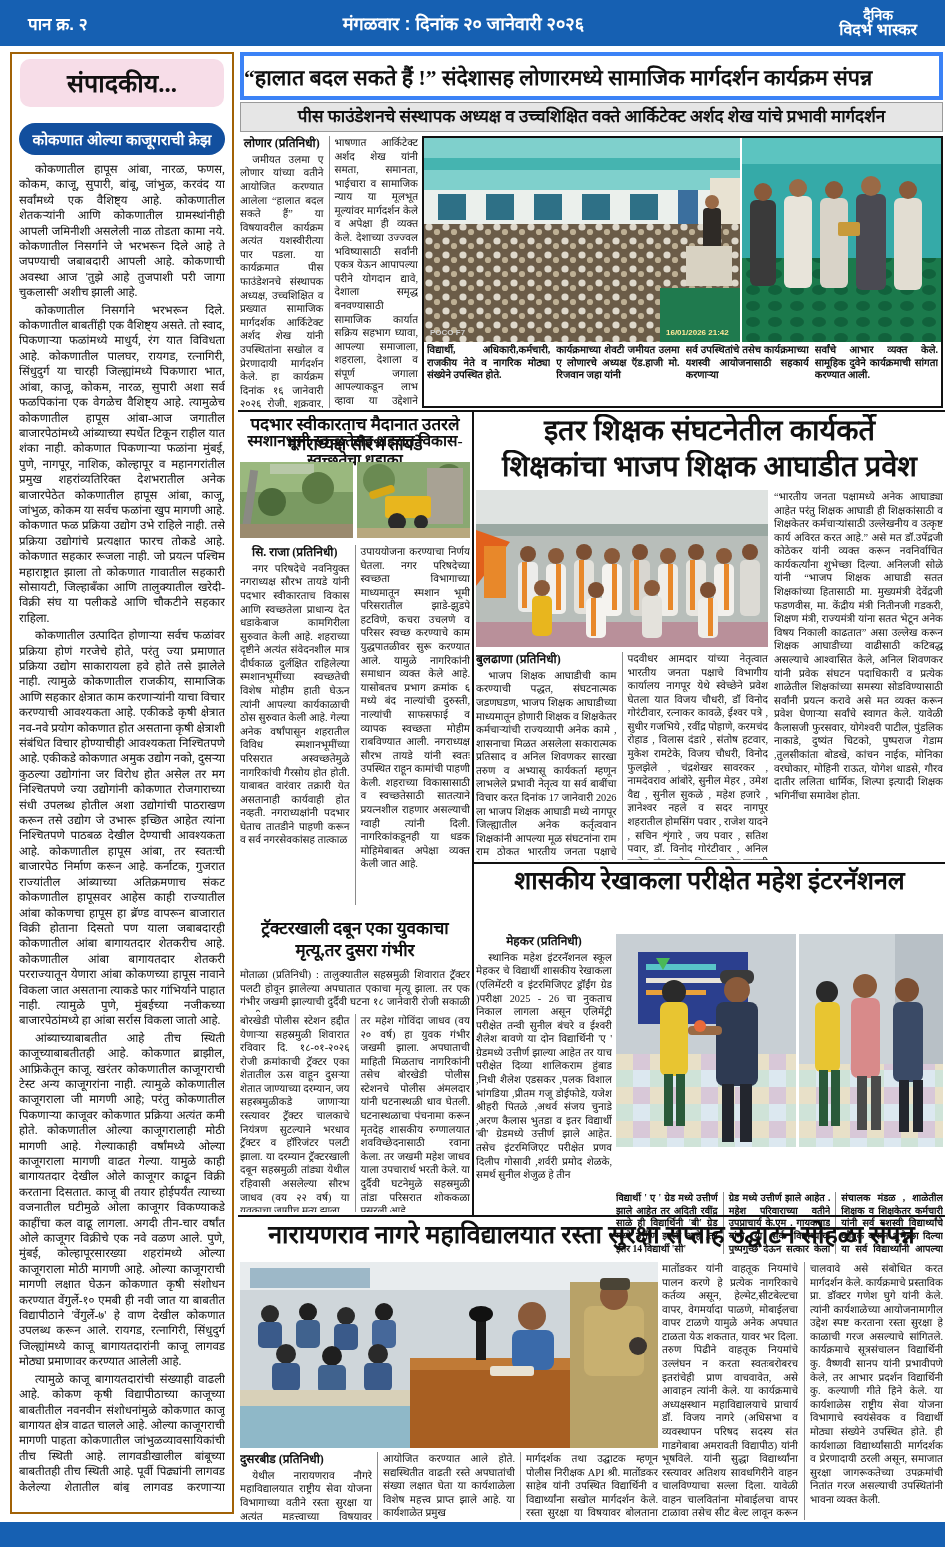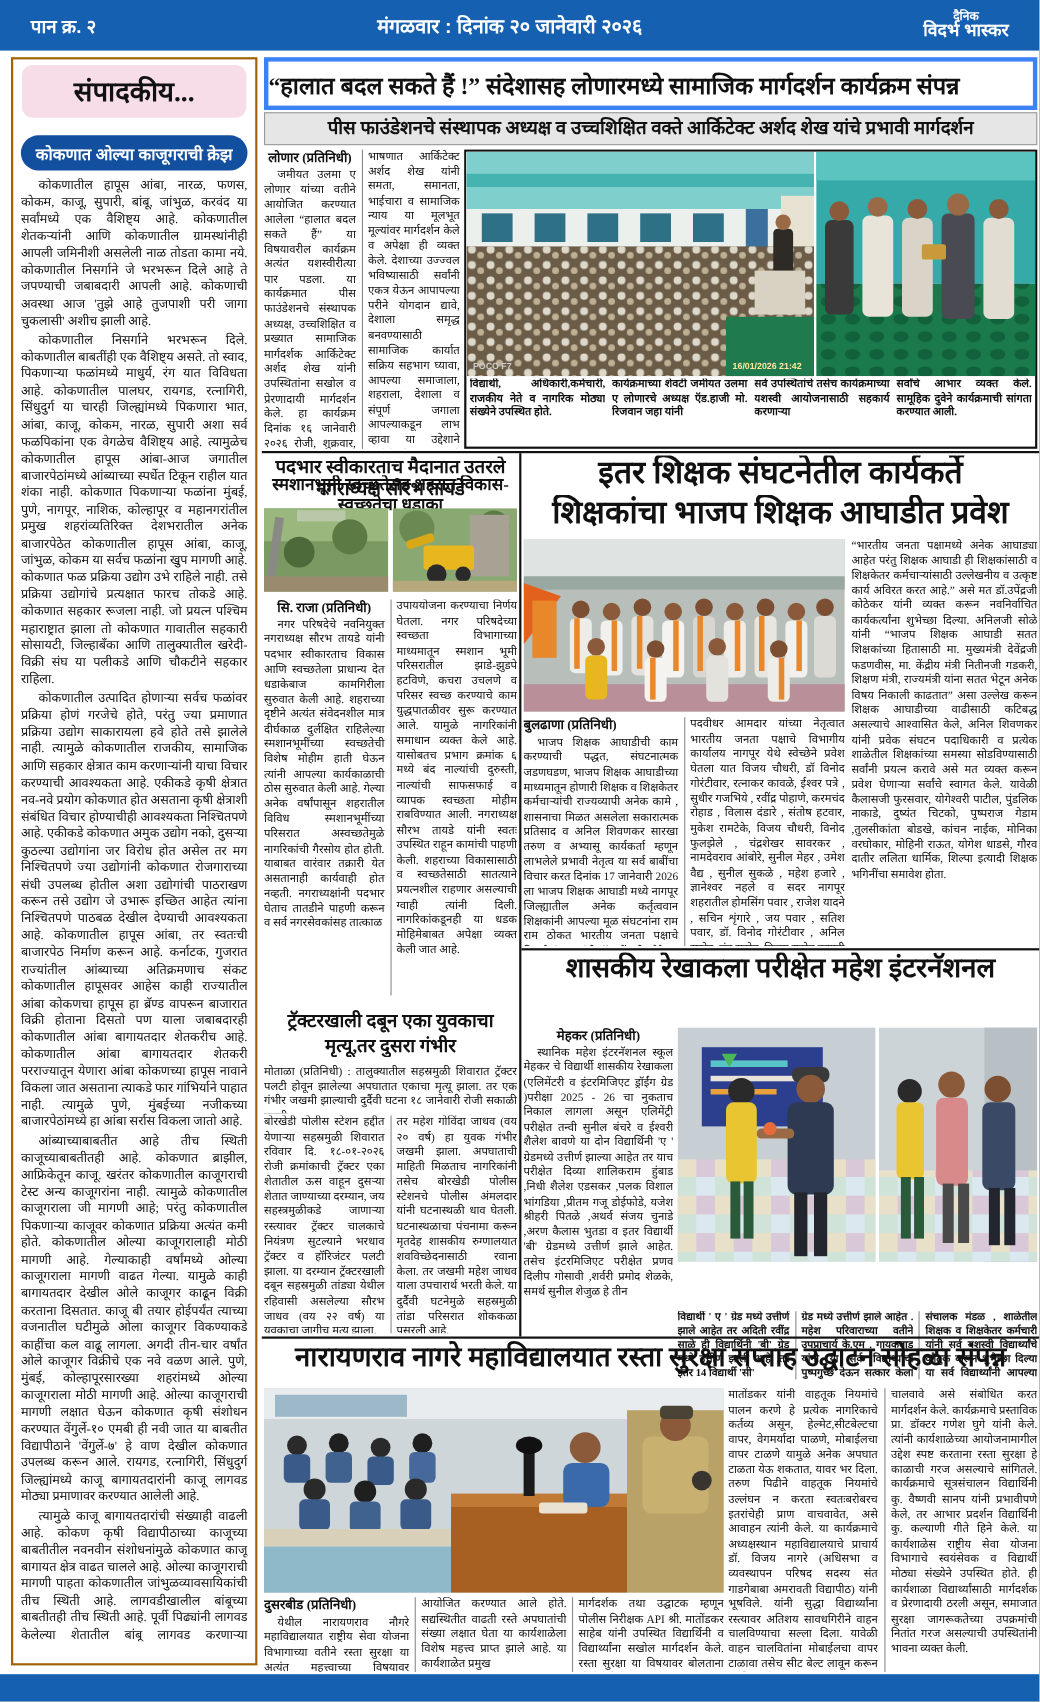--- a/index.html
+++ b/index.html
@@ -6,21 +6,21 @@
   .sheet{position:relative;width:945px;height:1547px;background:#ffffff;overflow:hidden;
          font-family:"Liberation Serif","DejaVu Serif",serif;color:#111;}
   .abs{position:absolute;}
   
   .masthead{left:0;top:0;width:945px;height:46px;background:#1660b2;color:#fff;
             display:flex;align-items:center;justify-content:space-between;box-sizing:border-box;
             padding:0 28px;font-family:"Liberation Sans","DejaVu Sans",sans-serif;}
   .masthead .pageno{font-size:17px;font-weight:bold;}
   .masthead .datec{font-size:18px;font-weight:bold;}
   .brandbox{text-align:center;line-height:1;}
-  .brandbox .b-top{font-size:11px;font-weight:bold;display:block;}
+  .brandbox .b-top{font-size:14px;font-weight:bold;display:block;}
   .brandbox .b-main{font-size:16px;font-weight:bold;display:block;}
   .footerbar{left:0;top:1522px;width:945px;height:25px;background:#1660b2;}
   
   .editorial{left:10px;top:52px;width:224px;height:1462px;border:2px solid #a16207;
              box-sizing:border-box;padding:4px 7px;overflow:hidden;}
   .ed-title{background:#f7dde8;border-radius:10px;text-align:center;font-weight:bold;
             font-size:25px;padding:6px 0 8px;margin:1px 1px 5px;}
   .ed-topic{background:#124f9e;color:#fff;border-radius:16px;text-align:center;
             font-weight:bold;font-size:15px;padding:6px 2px;margin:16px 0 7px;
             font-family:"Liberation Sans","DejaVu Sans",sans-serif;}

